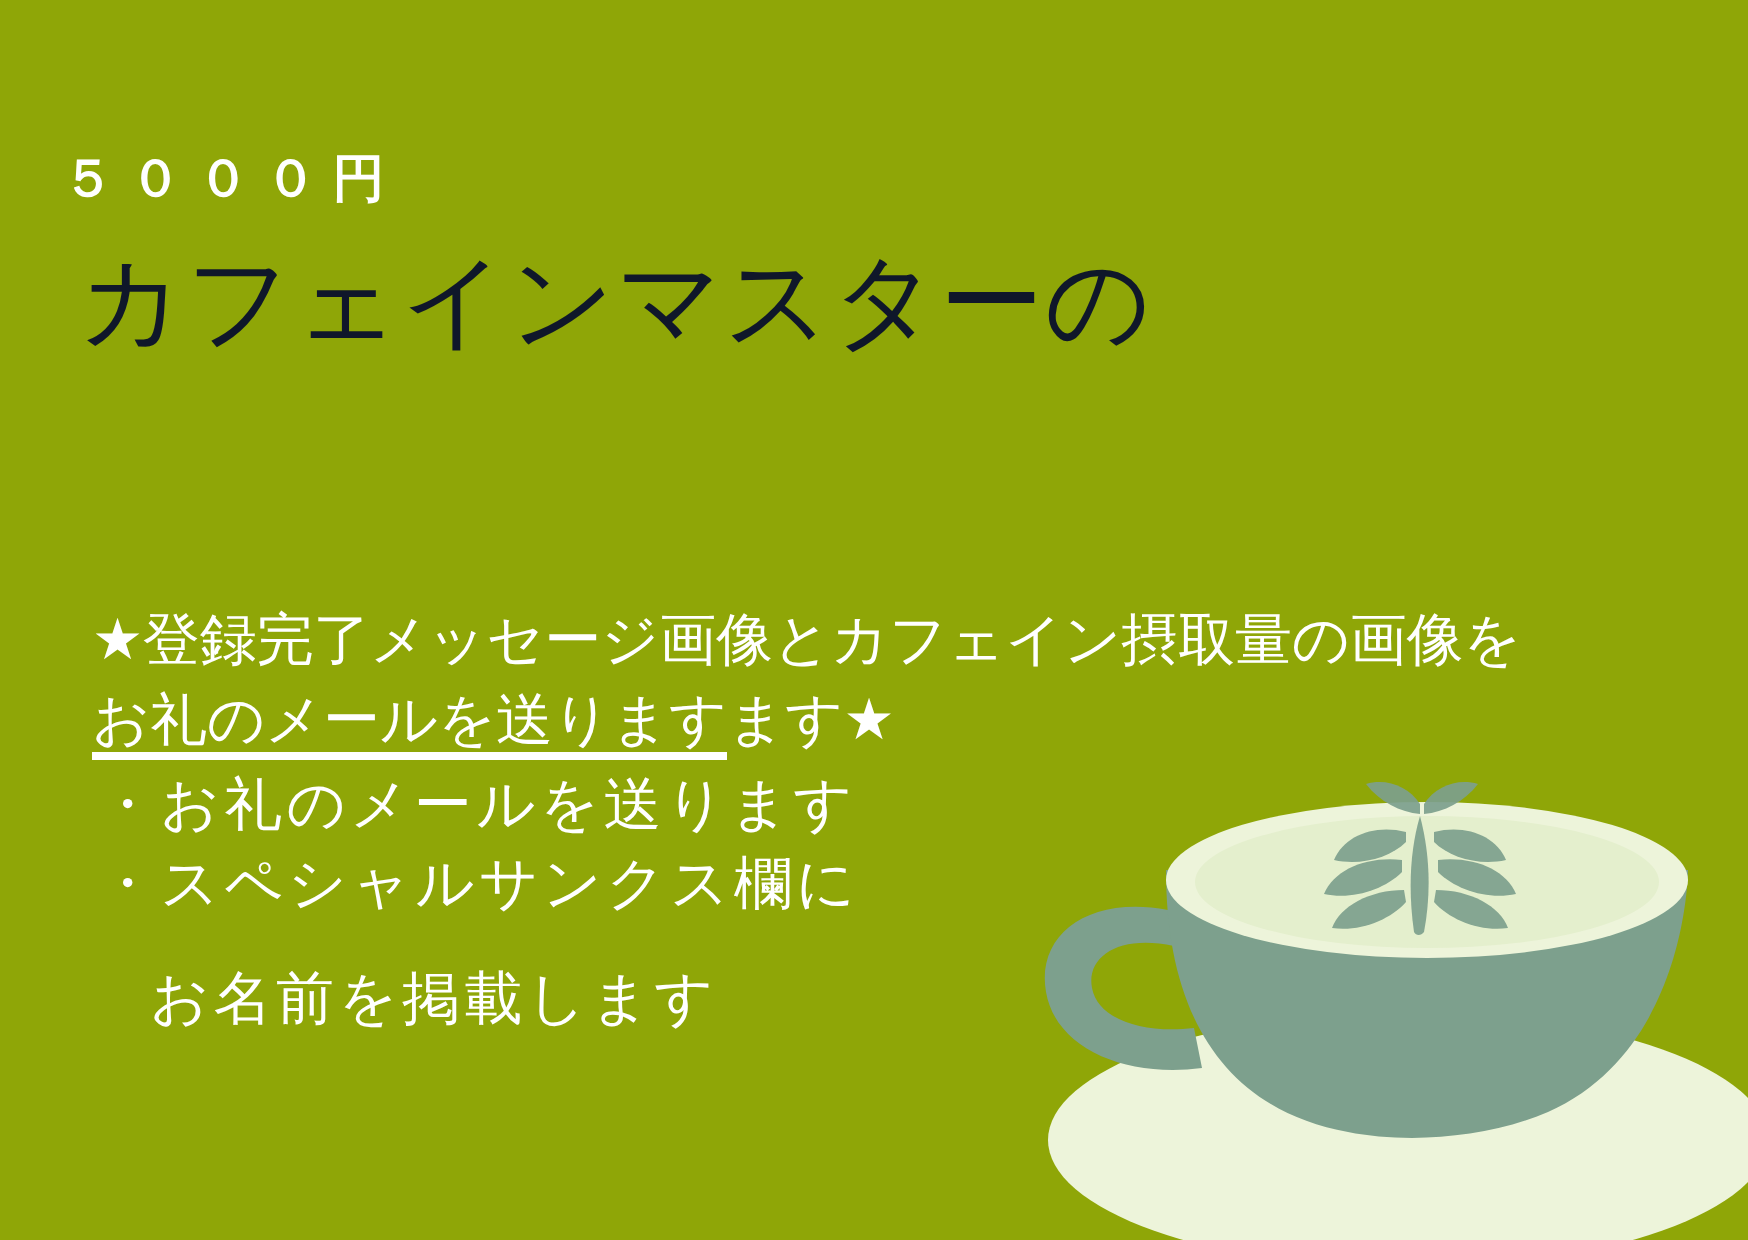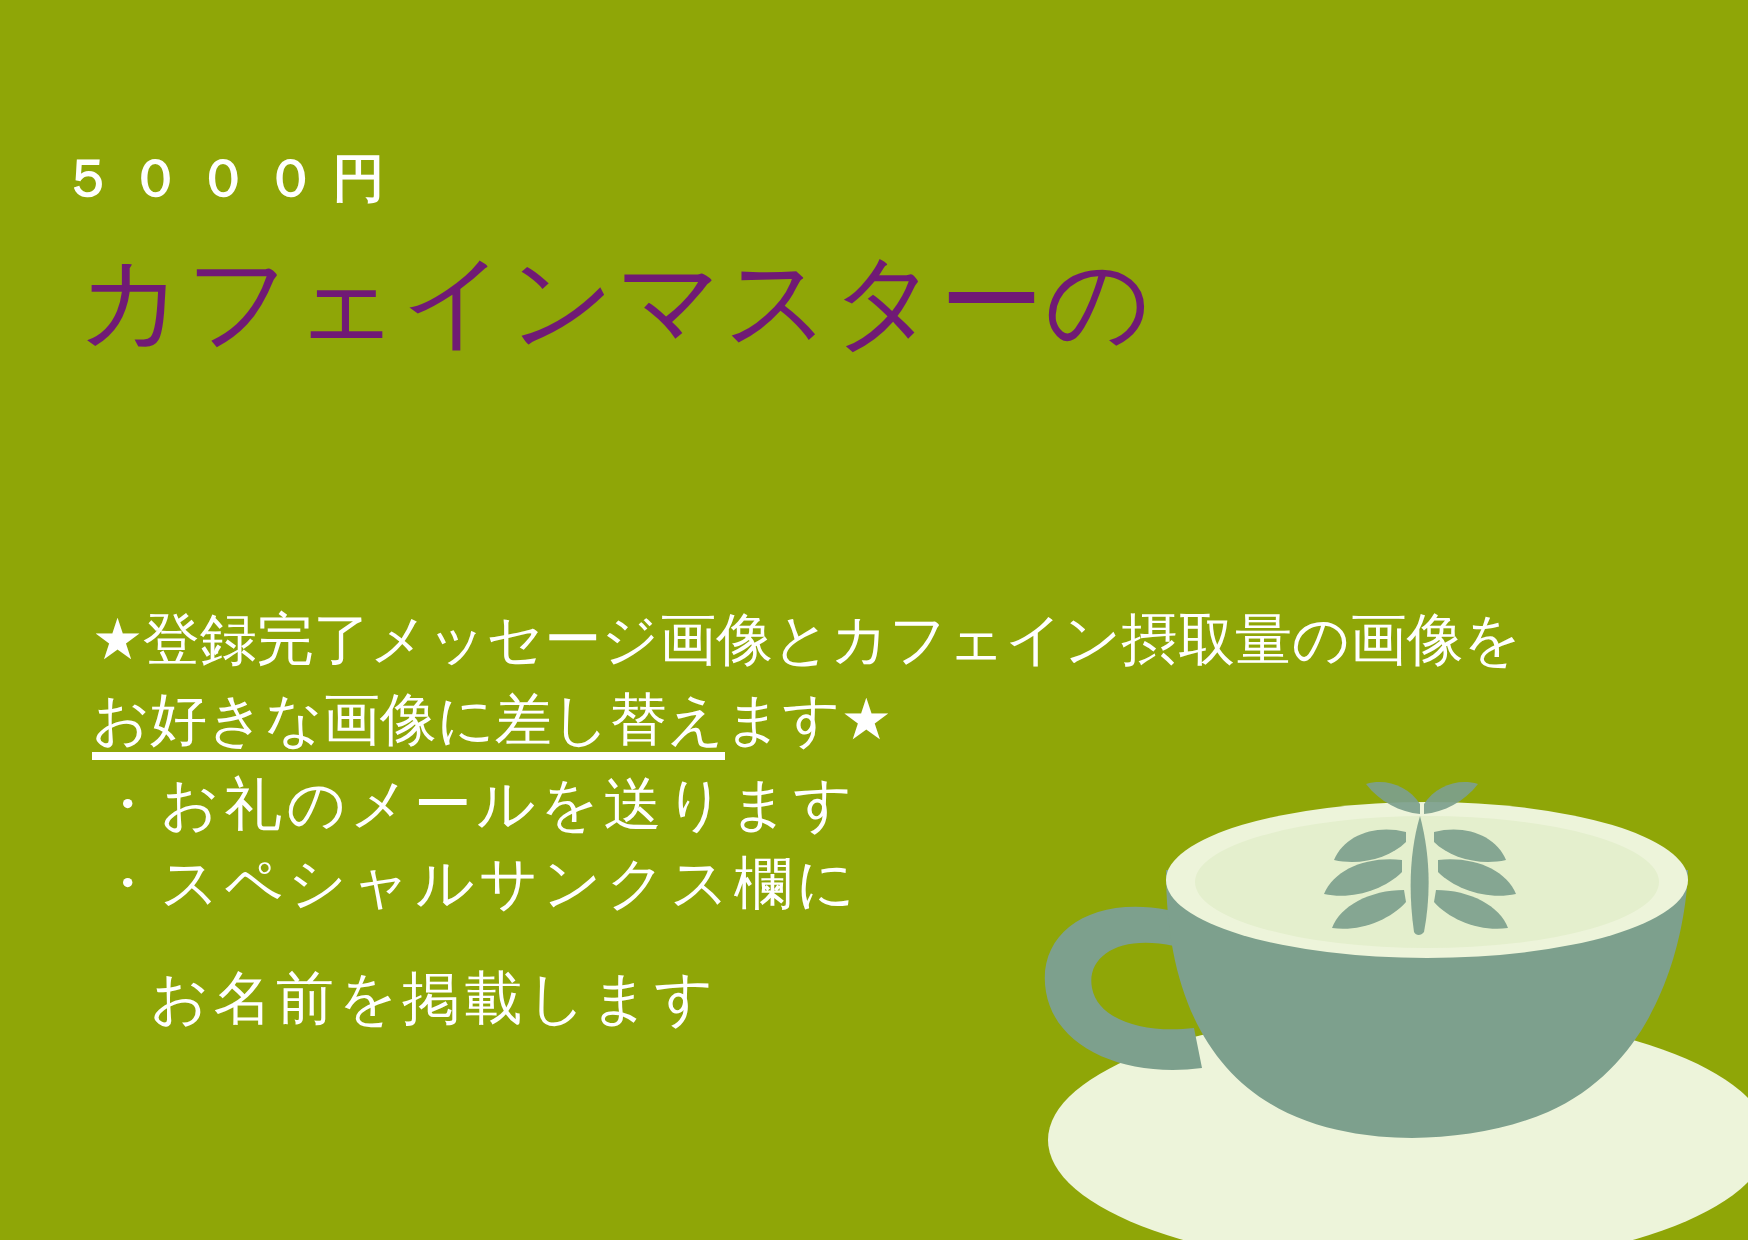--- a/index.html
+++ b/index.html
@@ -51,21 +51,21 @@
     letter-spacing: 0.30em;
     font-weight: 700;
     white-space: nowrap;
     margin-top: 23px;
   }
 
   .headline {
     position: absolute;
     left: 78px;
     top: 228px;
-    color: #701a75;
+    color: #0f172a;
     font-weight: 400;
   }
   .headline-line {
     font-size: 104px;
     line-height: 1.42;
     letter-spacing: 0.012em;
     white-space: nowrap;
     position: relative;
   }
   .headline-line .ul-seg {
@@ -180,21 +180,21 @@
       <div class="headline-line">
         <span>カフェインマスターの</span>
       </div>
     </div>
 
     <div class="desc">
       <div class="desc-line">
         <span>★登録完了メッセージ画像とカフェイン摂取量の画像を</span>
       </div>
       <div class="desc-line">
-        <span class="ul-seg">お好きな画像に差し替え</span><span>ます★</span>
+        <span class="ul-seg">お礼のメールを送ります</span><span>ます★</span>
       </div>
     </div>
 
     <div class="bullets">
       <div class="bullet-line">・お礼のメールを送ります</div>
       <div class="bullet-line">・スペシャルサンクス欄に</div>
       <div class="bullet-line indent">お名前を掲載します</div>
     </div>
 
   </div>

